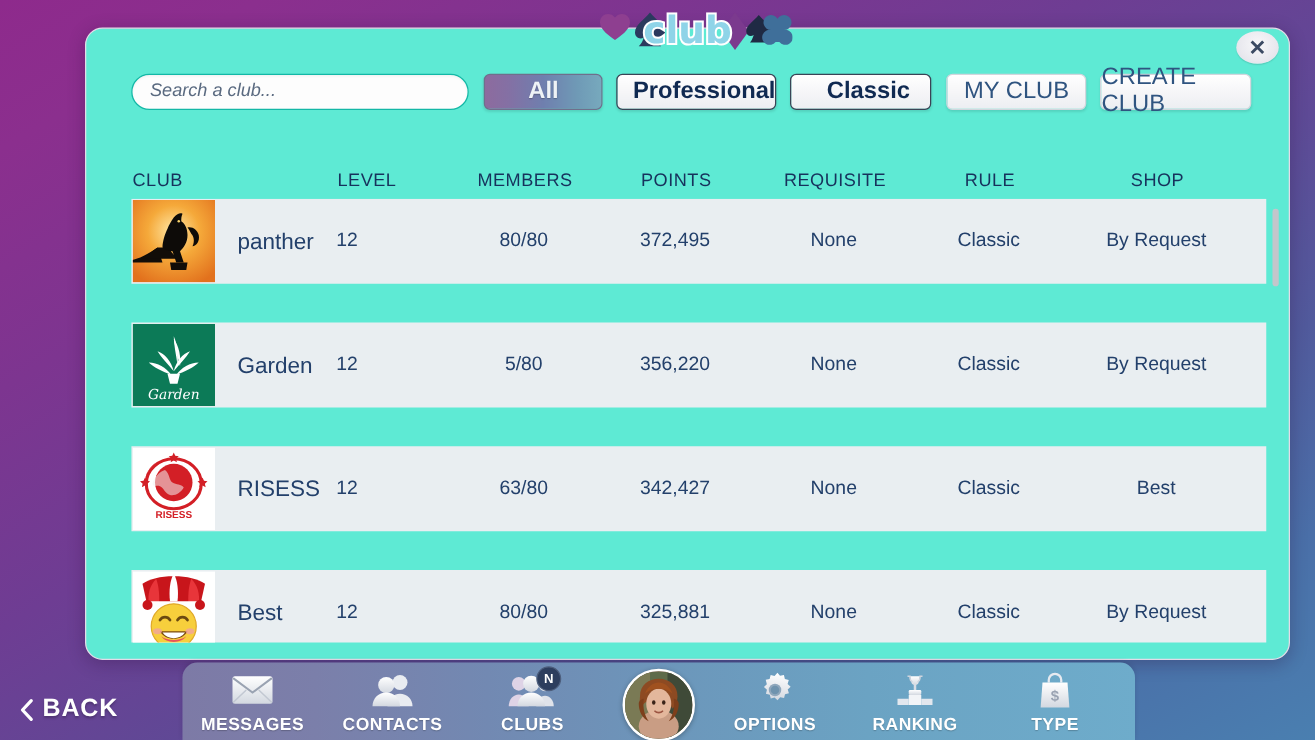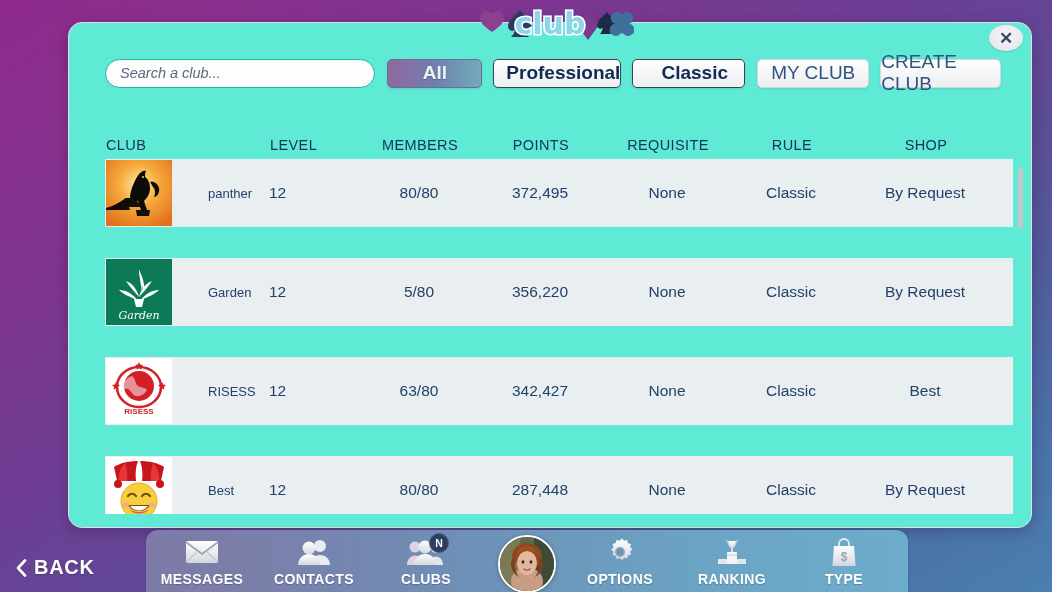--- a/index.html
+++ b/index.html
@@ -148,21 +148,21 @@
     height: 68px;
   }
   .avatar {
     width: 66px; height: 66px;
     margin-left: 1px;
     flex: 0 0 auto;
     overflow: hidden;
     position: relative;
   }
   .avatar svg { display: block; }
-  .club-name { margin-left: 36px; font-size: 13px; }
+  .club-name { margin-left: 18px; font-size: 18px; }
   .row .col-level { text-align: left; padding-left: 4px; }
 
   
   #scrollbar-track {
     position: absolute;
     right: 8px; top: 140px;
     width: 5px; height: 352px;
     background: transparent;
   }
   #scrollbar-thumb {
@@ -393,21 +393,21 @@
     <path d="M24 49c4 6 14 6 18 0z" fill="#ffffff"></path>
     <path d="M23 52c4 6 16 6 20 0-5 4-15 4-20 0z" fill="#e8535c"></path>
     <ellipse cx="20" cy="48" rx="3.5" ry="2.4" fill="#f0a0a4" opacity="0.75"></ellipse>
     <ellipse cx="46" cy="48" rx="3.5" ry="2.4" fill="#f0a0a4" opacity="0.75"></ellipse>
   </svg>
             </div>
       <span class="club-name">Best</span>
     </div>
     <div class="col-level">12</div>
     <div class="col-members">80/80</div>
-    <div class="col-points">287,448</div>
+    <div class="col-points">325,881</div>
     <div class="col-requisite">None</div>
     <div class="col-rule">Classic</div>
     <div class="col-type">By Request</div>
         </div>
       </div>
   </div>
 
   <div id="scrollbar-track"></div>
   <div id="scrollbar-thumb"></div>
 </div>

